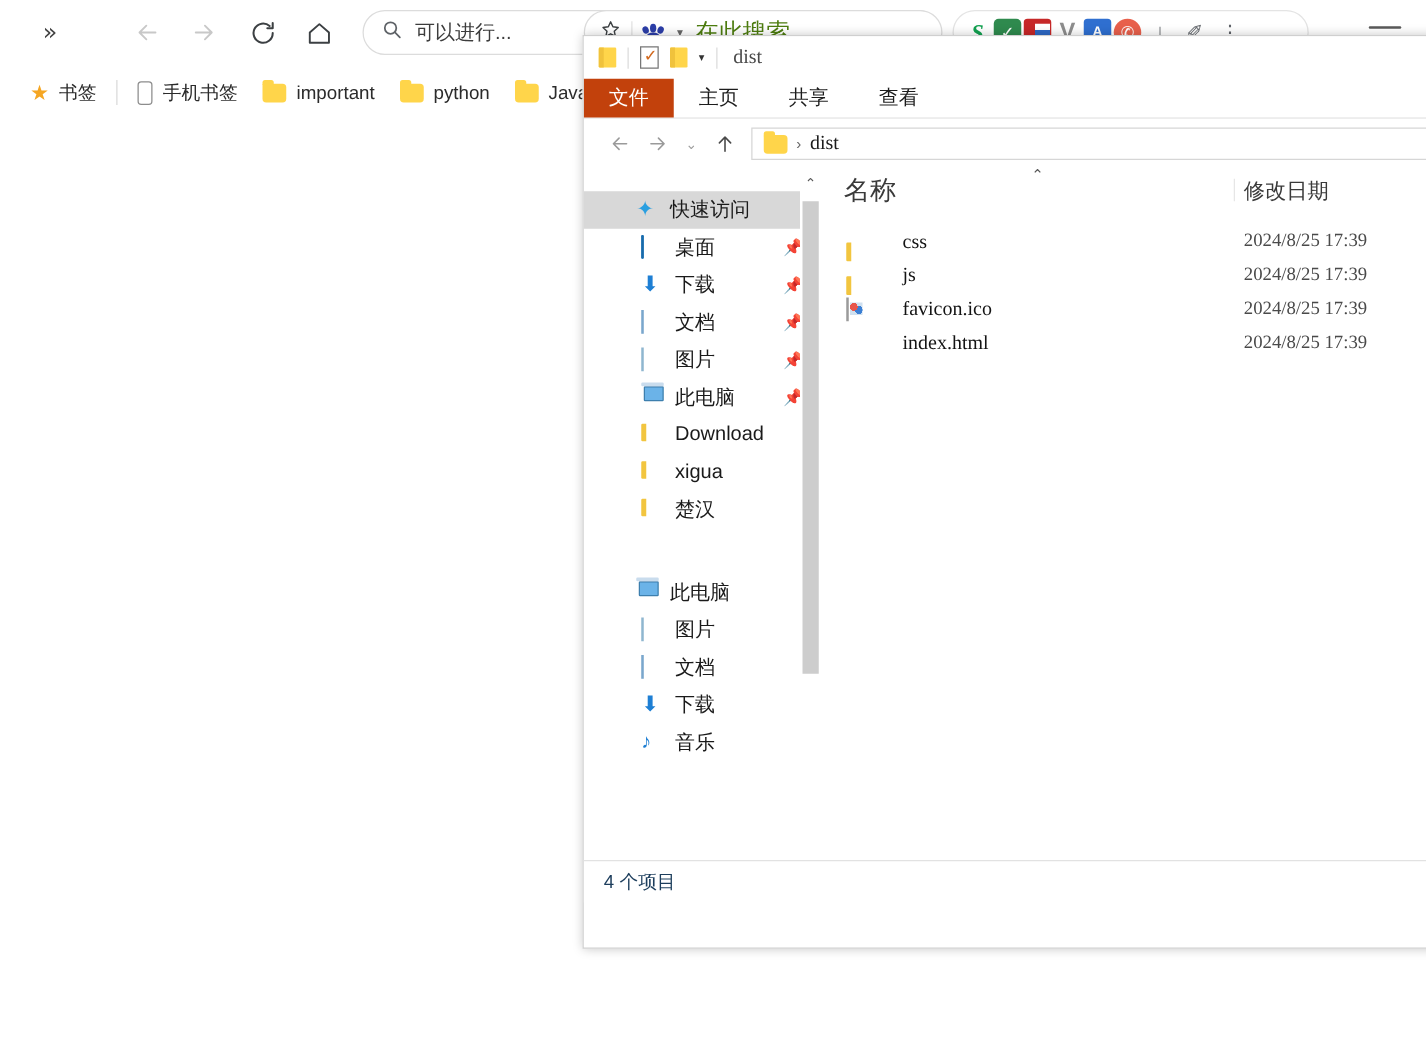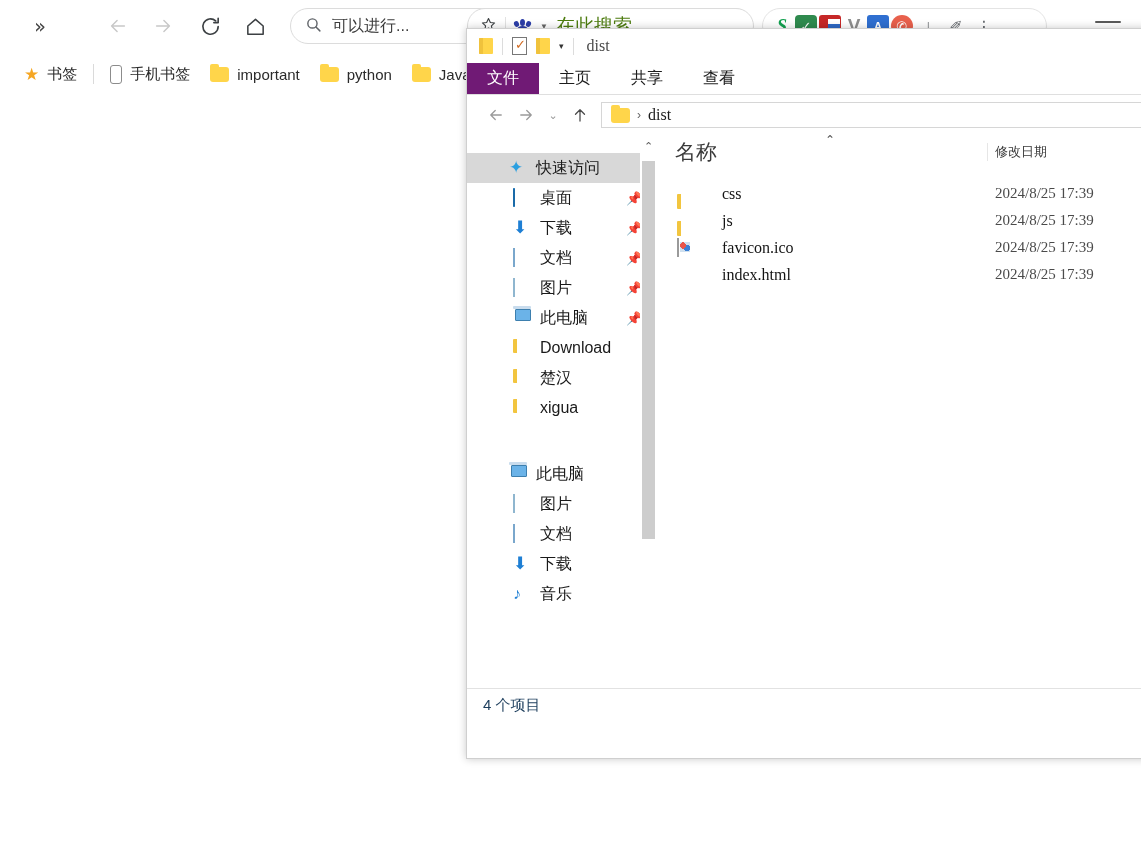--- a/index.html
+++ b/index.html
@@ -126,21 +126,21 @@
 
   .ribbon {
     height:32px; display:flex; align-items:stretch; background:#fff;
     border-bottom:1px solid #dfdfdf;
   }
   .rtab {
     display:flex; align-items:center; justify-content:center;
     font-size:16px; color:#1c1c1c; padding: 0 20px; cursor:pointer;
     font-family:"Liberation Sans","DejaVu Sans",sans-serif;
   }
-  .rtab.active { background:#701a75; color:#fff; }
+  .rtab.active { background:#c2410c; color:#fff; }
 
   .addressbar {
     height:40px; display:flex; align-items:center; gap:0px; padding: 0 10px 0 14px; background:#fff;
   }
   .nav-ico {
     width:30px;height:30px;display:flex;align-items:center;justify-content:center;
     color:#4a4a4a; font-size:17px; cursor:pointer; flex:0 0 auto;
   }
   .nav-ico.dim { color:#9a9a9a; }
   .nav-ico.small { font-size:11px; width:24px; }
@@ -211,21 +211,21 @@
   .nav-scroll .sb-down { bottom:6px; }
 
   
   .filelist { flex:1; background:#fff; position:relative; }
   .col-header {
     height:34px; display:flex; align-items:center; position:relative;
     border-bottom:none;
   }
   .col-name { position:absolute; left:18px; font-size:21px; color:#3a3a3a;
      font-family:"Liberation Sans","DejaVu Sans",sans-serif; }
-  .col-date { position:absolute; left:338px; font-size:13px; color:#3a3a3a;
+  .col-date { position:absolute; left:338px; font-size:17px; color:#3a3a3a;
      font-family:"Liberation Sans","DejaVu Sans",sans-serif; }
   .col-sortmark { position:absolute; left:168px; top:-2px; font-size:12px; color:#555; }
   .col-divider { position:absolute; top:8px; width:1px; height:18px; background:#e6e6e6; }
 
   .frow {
     height:27px; display:flex; align-items:center; position:relative; cursor:pointer;
   }
   .frow .fname {
     position:absolute; left:65px; font-size:16px; color:#141414;
     font-family:"Liberation Serif","DejaVu Serif",serif; white-space:nowrap;
@@ -454,26 +454,26 @@
           </div>
 
           <div class="nav-item indent2">
             <span class="ni"><span class="ico-folder"></span></span>
             <span>Download</span>
           </div>
 
 
           <div class="nav-item indent2">
             <span class="ni"><span class="ico-folder"></span></span>
+            <span>xigua</span>
+          </div>
+
+          <div class="nav-item indent2">
+            <span class="ni"><span class="ico-folder"></span></span>
             <span>楚汉</span>
-          </div>
-
-          <div class="nav-item indent2">
-            <span class="ni"><span class="ico-folder"></span></span>
-            <span>xigua</span>
           </div>
 
           <div class="nav-gap"></div>
 
 
           <div class="nav-gap"></div>
 
           <div class="nav-item indent3">
             <span class="ni"><span class="ico-pc"></span></span>
             <span>此电脑</span>

